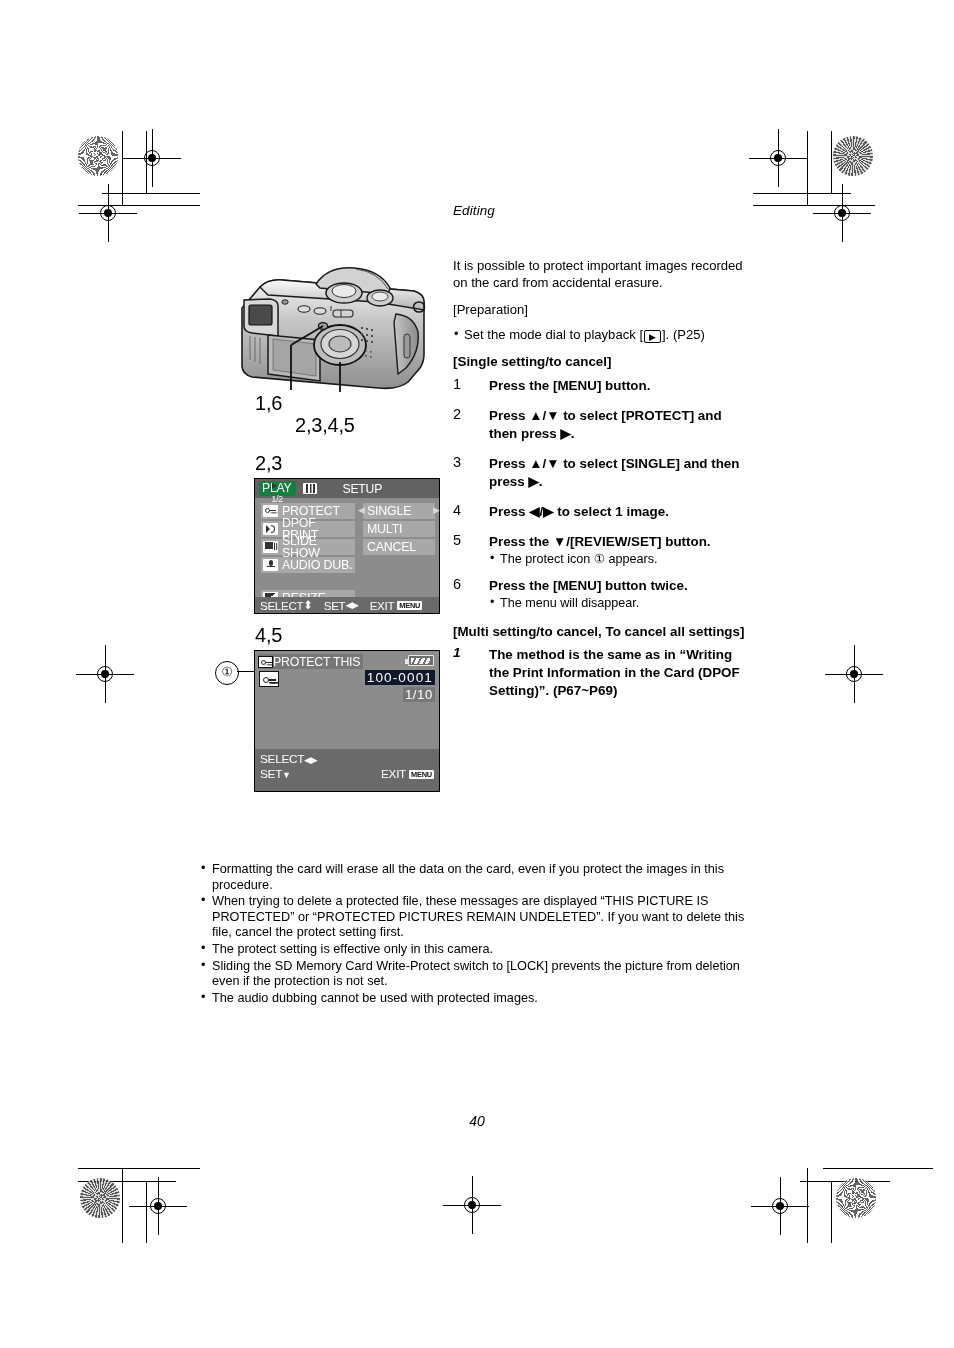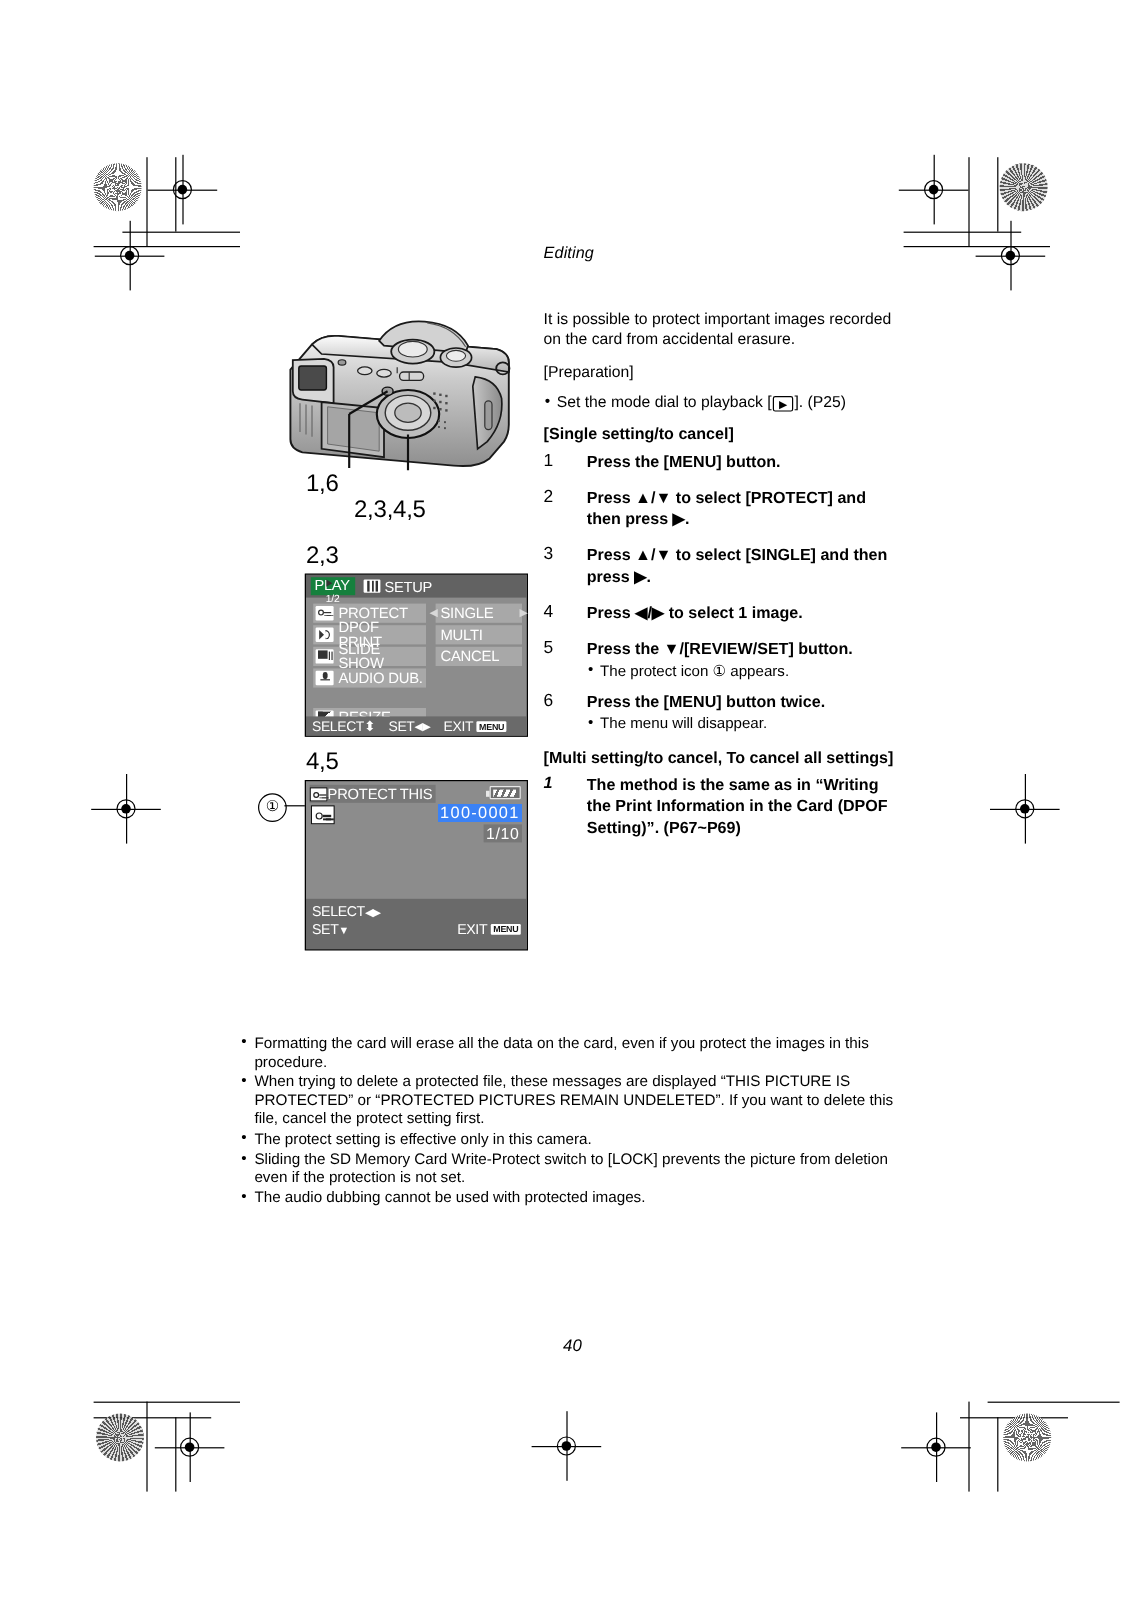--- a/index.html
+++ b/index.html
@@ -144,21 +144,21 @@
   .battery{position:absolute;right:5px;top:4px;width:26px;height:11px;border:1.4px solid #e8e8e8;box-sizing:border-box;
      background:#6e6e6e;border-radius:1px;}
   .battery:before{content:"";position:absolute;left:-4px;top:2.5px;width:3px;height:5px;background:#e8e8e8;}
   .battery:after{content:"";position:absolute;left:2px;top:1.5px;width:19px;height:6px;
      background:repeating-linear-gradient(115deg,#fff 0 3px,#6e6e6e 3px 5px);}
 
   .keytag{position:absolute;left:4px;top:20px;width:20px;height:16px;background:#fff;border:1.5px solid #111;box-sizing:border-box;}
   .keytag:after{content:"";position:absolute;left:3px;top:4.5px;width:6px;height:6px;border:1.8px solid #222;border-radius:50%;box-sizing:border-box;}
   .keytag:before{content:"";position:absolute;left:9px;top:7px;width:7px;height:1.8px;background:#222;box-shadow:0 2.8px 0 -0.2px #222, 2.4px 2.8px 0 -0.2px #222;}
 
-  .filenum{position:absolute;right:4px;top:19px;background:#3b82f6;color:#fff;font-size:13.6px;letter-spacing:1.1px;padding:0 2px;line-height:15px;font-family:"Liberation Sans",sans-serif;}
+  .filenum{position:absolute;right:4px;top:19px;background:#0f172a;color:#fff;font-size:13.6px;letter-spacing:1.1px;padding:0 2px;line-height:15px;font-family:"Liberation Sans",sans-serif;}
   .pagecnt{position:absolute;right:4px;top:36px;background:#777;color:#fff;font-size:13.2px;letter-spacing:.6px;padding:0 2px;line-height:15px;}
 
   .guide2{
     position:absolute;left:0;bottom:0;width:100%;height:42px;background:#6a6a6a;color:#fff;
     font-size:11.8px;letter-spacing:-.3px;margin-top:21px;
   }
   .guide2 .g1{position:absolute;left:5px;top:3px;}
   .guide2 .g2{position:absolute;left:5px;top:18px;}
   .guide2 .g3{position:absolute;right:5px;top:18px;}
 
@@ -356,21 +356,21 @@
 
   <div class="lcd-num" style="left:255px;top:452px;">2,3</div>
 
   <div class="lcd lcd1">
     <div class="tabbar">
       <div class="tab active">
         <span class="tico play-ico"></span>
         <span>PLAY</span>
         <span class="frac">1/2</span>
       </div>
-      <div class="tab" style="margin-left:4px;">
+      <div class="tab" style="margin-left:4px;gap:22px;">
         <span class="tico setup-ico"></span>
         <span>SETUP</span>
       </div>
     </div>
 
     <div class="menubody">
       <div class="left-col">
         <div class="mrow" style="top:5px;">
           <span class="mi ico-key"></span>
           <span class="mtx">PROTECT</span>

